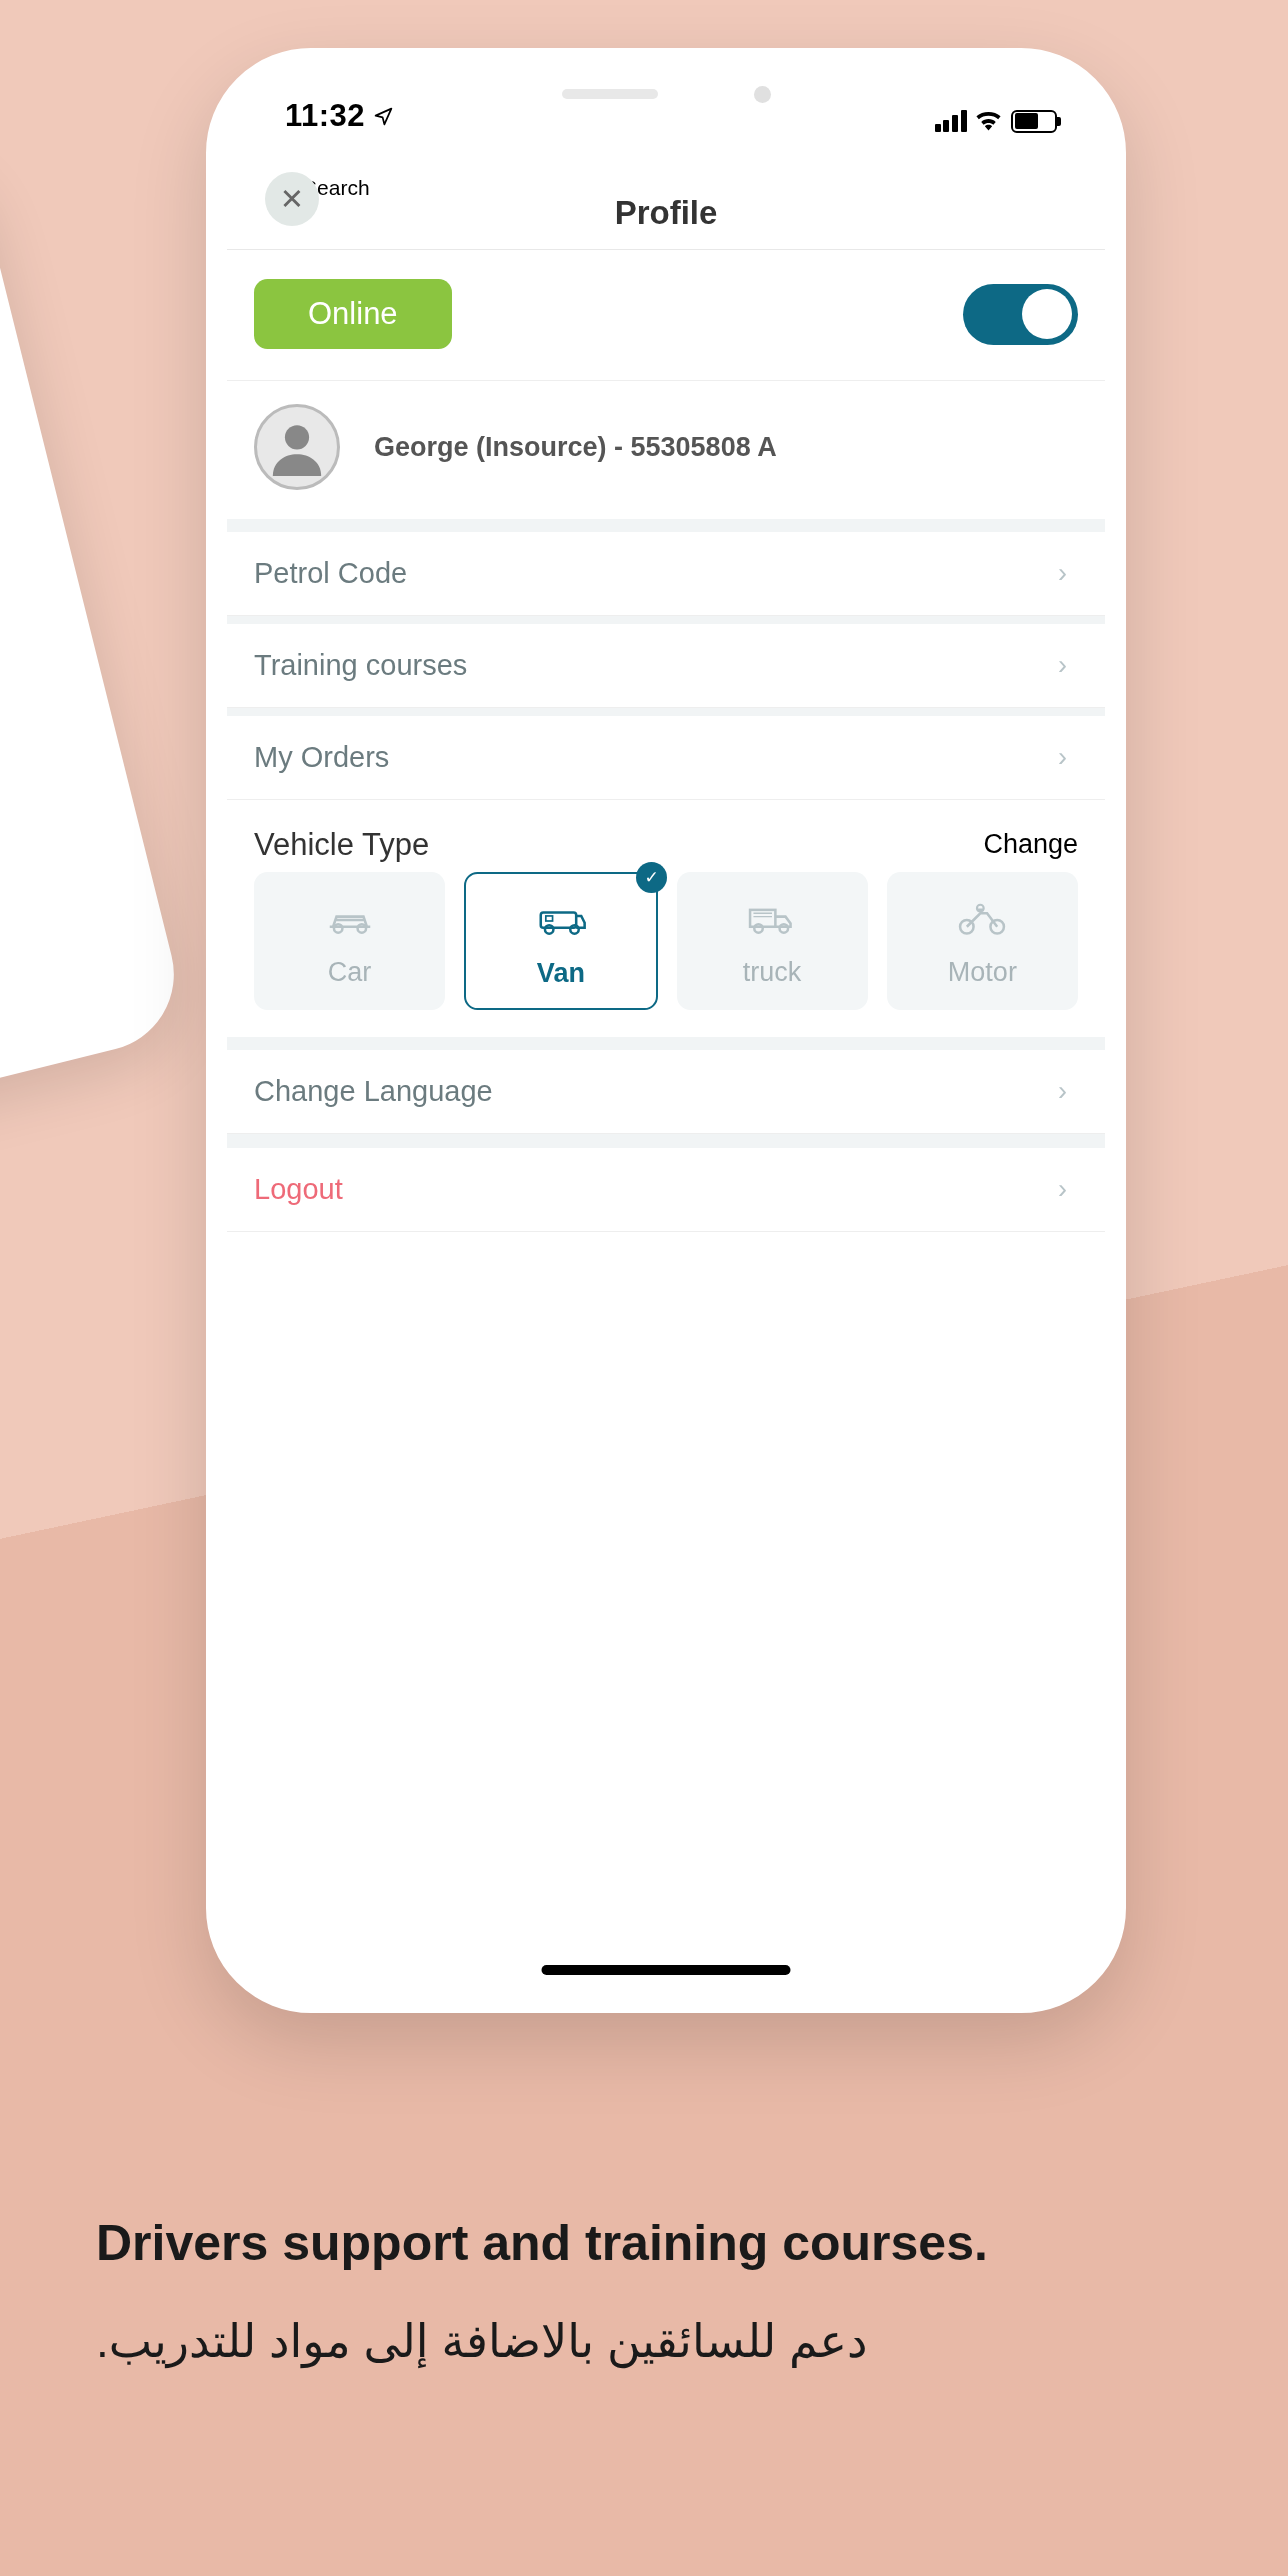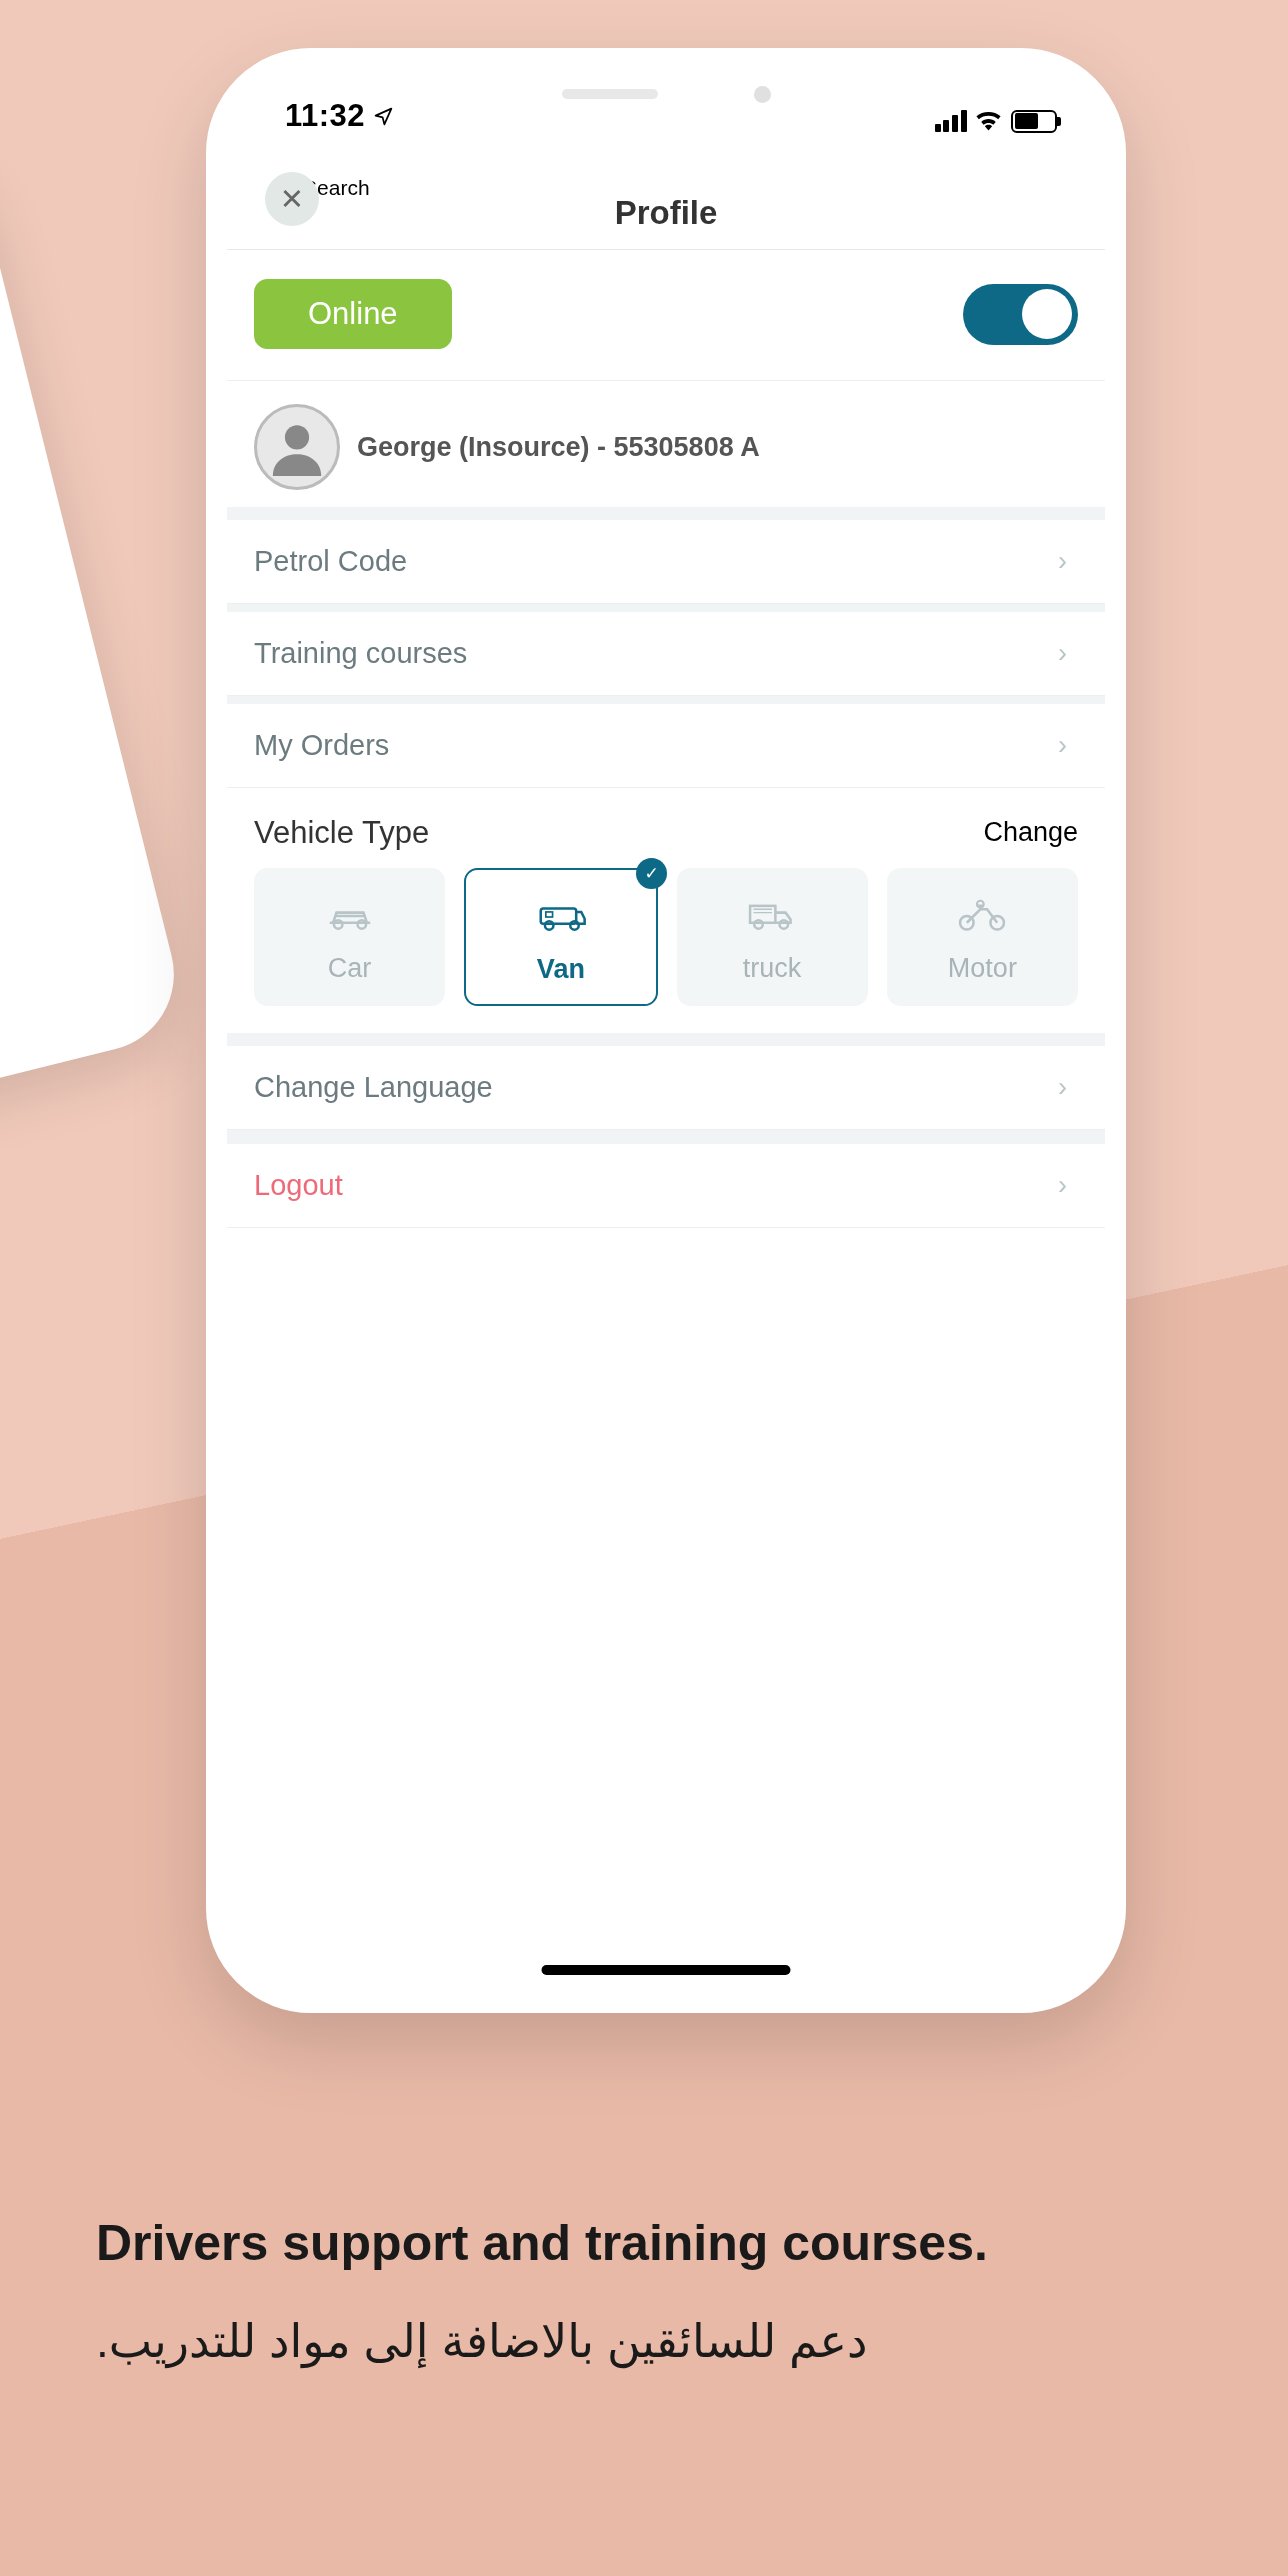--- a/index.html
+++ b/index.html
@@ -97,42 +97,42 @@
   background: #0d6985;
   border-radius: 38px;
   position: relative;
 }
 .toggle-knob {
   position: absolute; right: 5.8px; top: 5.8px;
   width: 50px; height: 50px;
   background: #fff; border-radius: 50%;
 }
 .profile-row {
-  display: flex; align-items: center; gap: 17px;
-  padding: 23px 27px 17px;
+  display: flex; align-items: center; gap: 34px;
+  padding: 23px 27px 29px;
 }
 .avatar {
   width: 86px; height: 86px;
   background: #e8e8e8; border-radius: 50%;
   border: 3.8px solid #bbb;
   display: flex; align-items:center; justify-content:center;
 }
 .avatar svg { width: 58px; height: 58px; }
 .profile-name { font-size: 27px; font-weight: 700; color: #555; }
 .gap { height: 13.4px; background: #f1f4f5; }
 .list-item {
   display: flex; justify-content: space-between; align-items: center;
   padding: 25px 38px 25px 27px;
   border-bottom: 1px solid #eee;
 }
 .list-item .label { font-size: 29px; color: #6b7b7f; font-weight: 500;}
 .list-item.logout .label { color: #ee6a78; }
 .chevron { color: #b8c4c8; font-size: 27px; }
 .vehicle-section { padding: 27px 27px; }
-.vehicle-header { display:flex; justify-content:space-between; align-items:center; margin-bottom: 17px;}
+.vehicle-header { display:flex; justify-content:space-between; align-items:center; margin-bottom: 9px;}
 .vehicle-title { font-size: 31px; font-weight: 500; color: #333; }
 .change-link { font-size: 27px; color: #000000; font-weight: 500;}
 .vehicle-grid { display: flex; gap: 19px; }
 .vehicle-card {
   flex: 1;
   background: #f3f6f7;
   border-radius: 13.4px;
   padding: 27px 7.7px 19px;
   display: flex; flex-direction: column; align-items: center; gap: 17px;
   position: relative;

